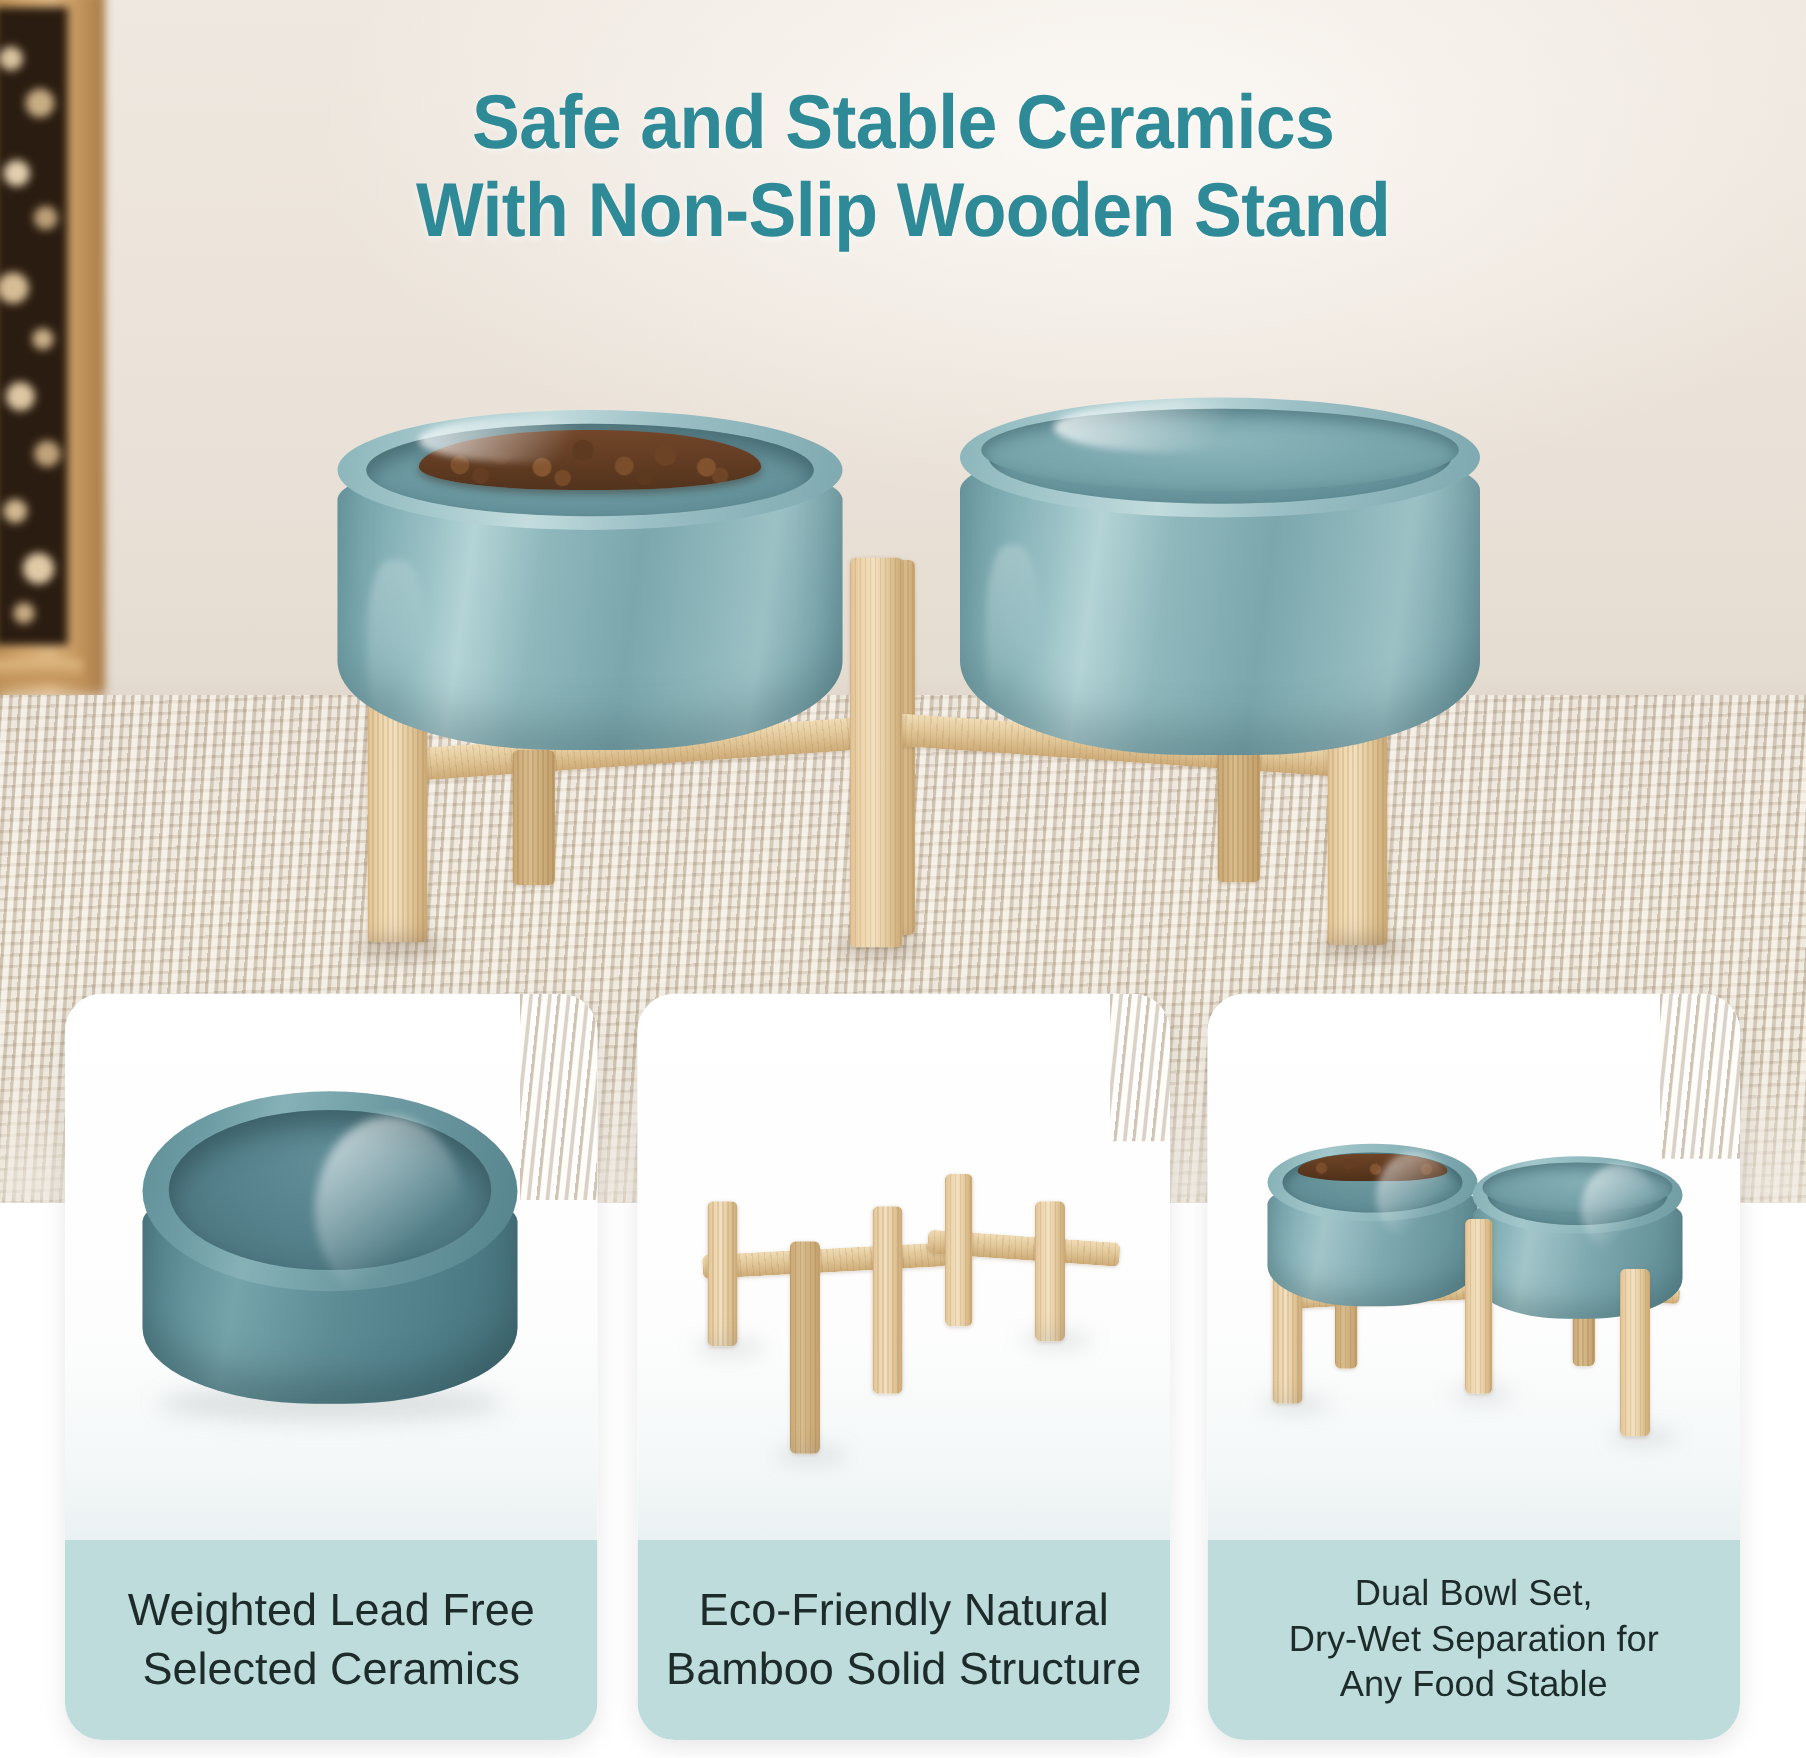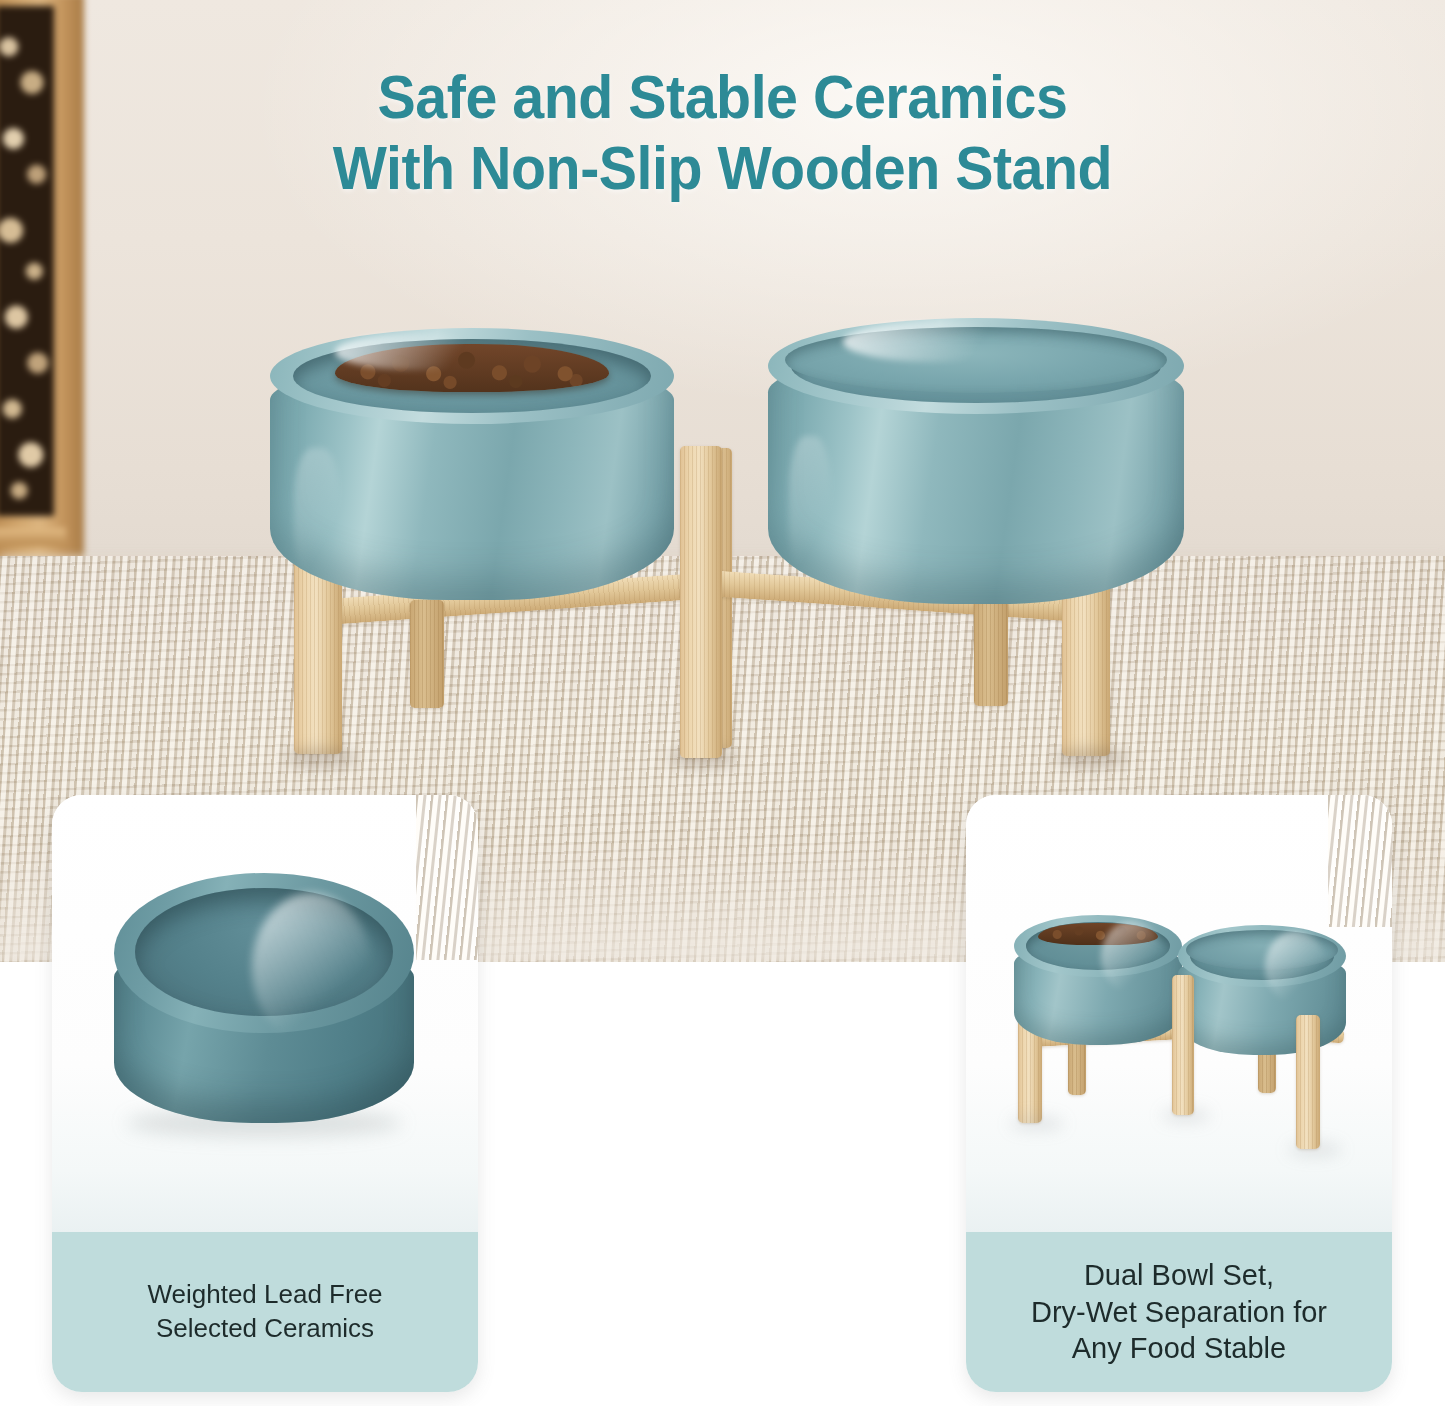--- a/index.html
+++ b/index.html
@@ -231,21 +231,21 @@
   }
   .card .caption{
     position:absolute; left:0; right:0; bottom:0; height:160px;
     background:#bfdcdc;
     display:flex; align-items:center; justify-content:center;
     text-align:center;
     padding:0 14px;
   }
   .card .caption span{
     color:#1d2b2b;
-    font-size:26px;
+    font-size:36px;
     line-height:1.30;
     white-space:pre-line;
   }
   #card-3 .caption span{ font-size:29px; line-height:1.27; }
 
   
   #c1bowl{ position:absolute; left:62px; top:78px; width:300px; height:250px; }
   #c1bowl .c-rim{
     position:absolute; left:0; right:0; top:0; height:160px;
     border-radius:50%;
@@ -412,20 +412,44 @@
         <div class="c-cav"></div>
         <div class="c-gloss"></div>
       </div>
     </div>
     <div class="caption">
       <span>Weighted Lead Free
 Selected Ceramics</span>
     </div>
   </div>
 
+  <div class="card" id="card-2">
+    <div class="photo">
+      <div class="rugstrip"></div>
+      <div id="c2stand">
+
+        <div class="wood rail" style="left:16px; top:84px; width:196px; height:19px; transform:rotate(-3deg);"></div>
+        <div class="wood rail" style="left:196px; top:74px; width:154px; height:19px; transform:rotate(4deg);"></div>
+
+        <div class="wood" style="left:152px; top:50px; width:24px; height:150px;"></div>
+        <div class="wood" style="left:210px; top:24px; width:22px; height:122px;"></div>
+
+        <div class="wood" style="left:20px; top:46px; width:24px; height:116px;"></div>
+        <div class="wood" style="left:282px; top:46px; width:24px; height:112px;"></div>
+        <div class="wood dark" style="left:86px; top:78px; width:24px; height:170px;"></div>
+        <div class="softshadow" style="left:10px; top:156px; width:56px; height:14px;"></div>
+        <div class="softshadow" style="left:74px; top:242px; width:58px; height:14px;"></div>
+        <div class="softshadow" style="left:272px; top:150px; width:56px; height:14px;"></div>
+      </div>
+    </div>
+    <div class="caption">
+      <span>Eco-Friendly Natural
+Bamboo Solid Structure</span>
+    </div>
+  </div>
 
   <div class="card" id="card-3">
     <div class="photo">
       <div class="rugstrip"></div>
       <div id="c3set">
 
         <div class="wood rail" style="left:24px; top:132px; width:160px; height:14px; transform:rotate(-3deg);"></div>
         <div class="wood rail" style="left:172px; top:128px; width:166px; height:14px; transform:rotate(3deg);"></div>
         <div class="wood" style="left:166px; top:78px; width:22px; height:140px; z-index:5;"></div>
         <div class="wood" style="left:12px; top:96px; width:24px; height:130px;"></div>

